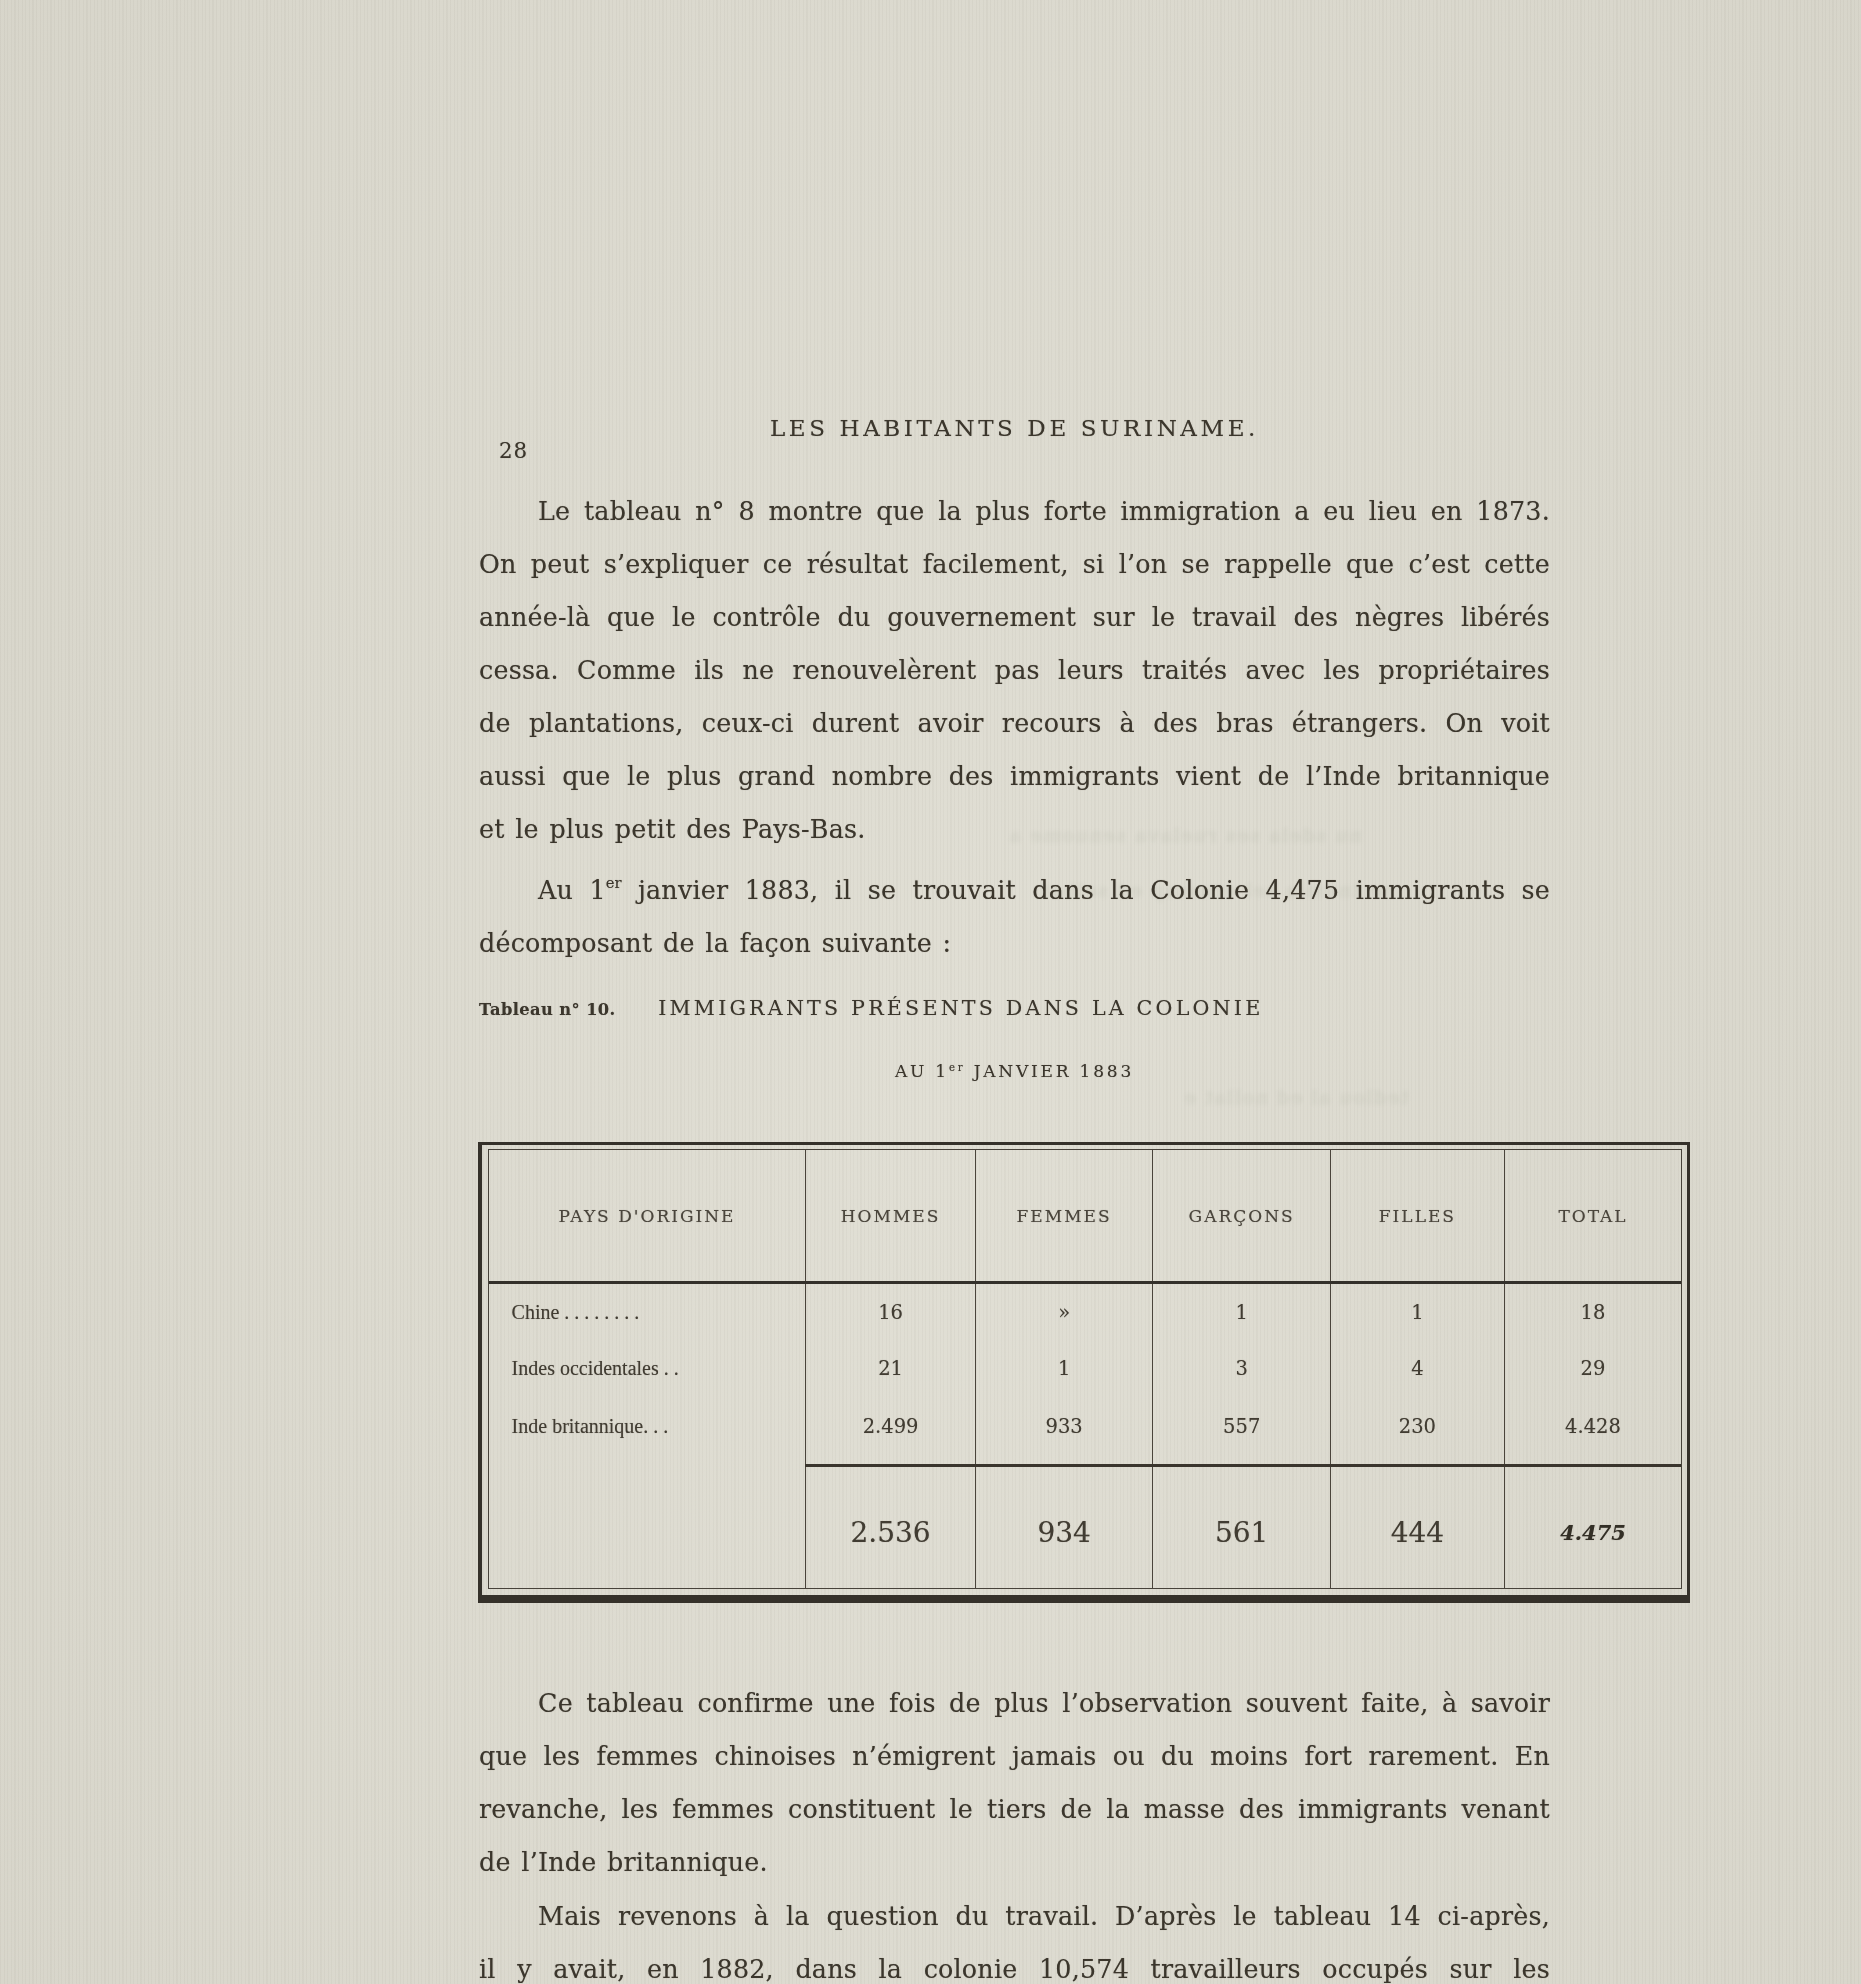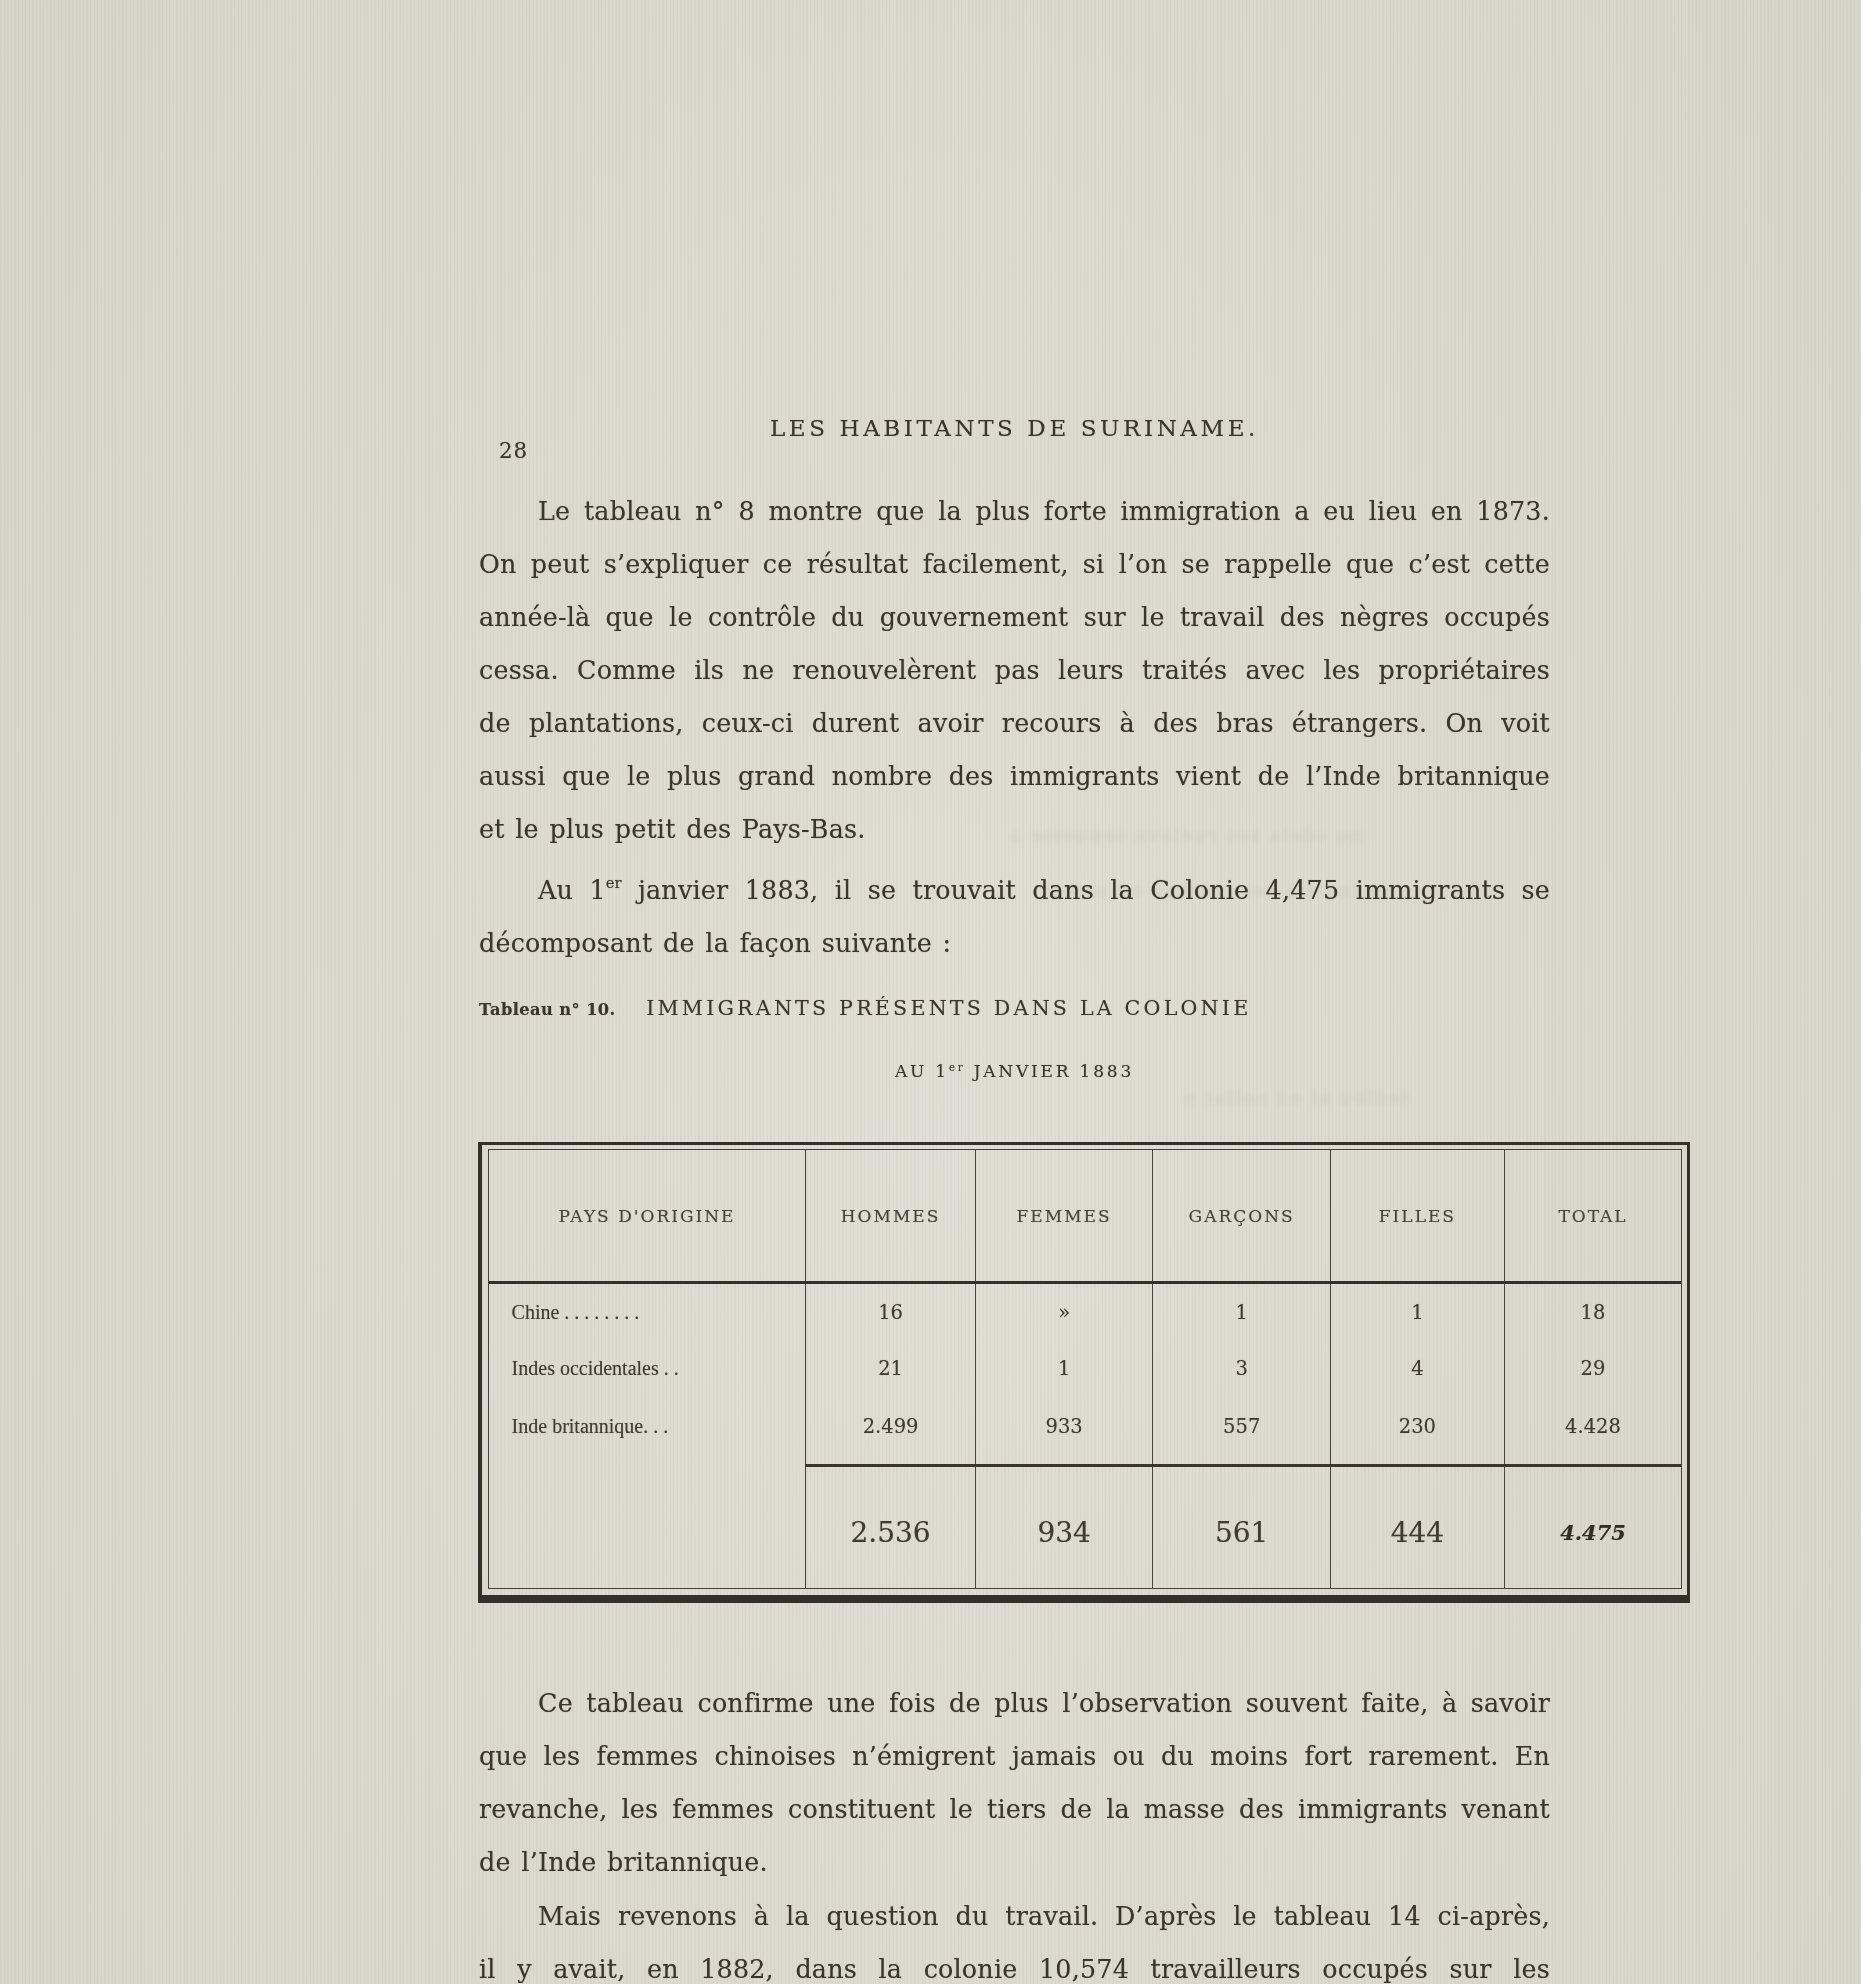--- a/index.html
+++ b/index.html
@@ -37,21 +37,21 @@
   .line.indent { text-indent: 59px; }
   .line sup { font-size: 58%; vertical-align: 11px; letter-spacing: 0; }
 
   
   .tbl-caption {
     position: absolute; left: 479px; top: 996px; width: 1071px;
     font-size: 20.6px;
   }
   .tbl-caption .label {
     font-weight: bold; font-size: 16.3px; letter-spacing: 0.4px;
-    margin-right: 24px;
+    margin-right: 36px;
   }
   .tbl-caption .title { letter-spacing: 3.2px; }
   .tbl-subtitle {
     position: absolute; left: 479px; top: 1061px; width: 1071px;
     text-align: center; font-size: 17px; letter-spacing: 2.8px;
   }
   .tbl-subtitle sup { font-size: 60%; vertical-align: 6.4px; }
 
   
   .tablebox {
@@ -97,21 +97,21 @@
 <div class="page-number ink">28</div>
 <div class="running-title ink">LES HABITANTS DE SURINAME.</div>
 
 <div class="bleed" style="left:1008px; top:824px;">nu sdela ses ruelava senuome a</div>
 <div class="bleed" style="left:1040px; top:879px;">se tnomia sel erussap ed selbat</div>
 <div class="bleed" style="left:1183px; top:1086px;">tedlou al ed nollat e</div>
 
 <div class="para ink" style="top:485px;">
   <div class="line indent">Le tableau n° 8 montre que la plus forte immigration a eu lieu en 1873.</div>
   <div class="line">On peut s’expliquer ce résultat facilement, si l’on se rappelle que c’est cette</div>
-  <div class="line">année-là que le contrôle du gouvernement sur le travail des nègres occupés</div>
+  <div class="line">année-là que le contrôle du gouvernement sur le travail des nègres libérés</div>
   <div class="line">cessa. Comme ils ne renouvelèrent pas leurs traités avec les propriétaires</div>
   <div class="line">de plantations, ceux-ci durent avoir recours à des bras étrangers. On voit</div>
   <div class="line">aussi que le plus grand nombre des immigrants vient de l’Inde britannique</div>
   <div class="line endline">et le plus petit des Pays-Bas.</div>
   <div class="line indent"><span>Au 1</span><sup>er</sup><span> janvier 1883, il se trouvait dans la Colonie 4,475 immigrants se</span></div>
   <div class="line endline">décomposant de la façon suivante :</div>
 </div>
 
 <div class="tbl-caption ink">
   <span class="label">Tableau n° 10.</span>

